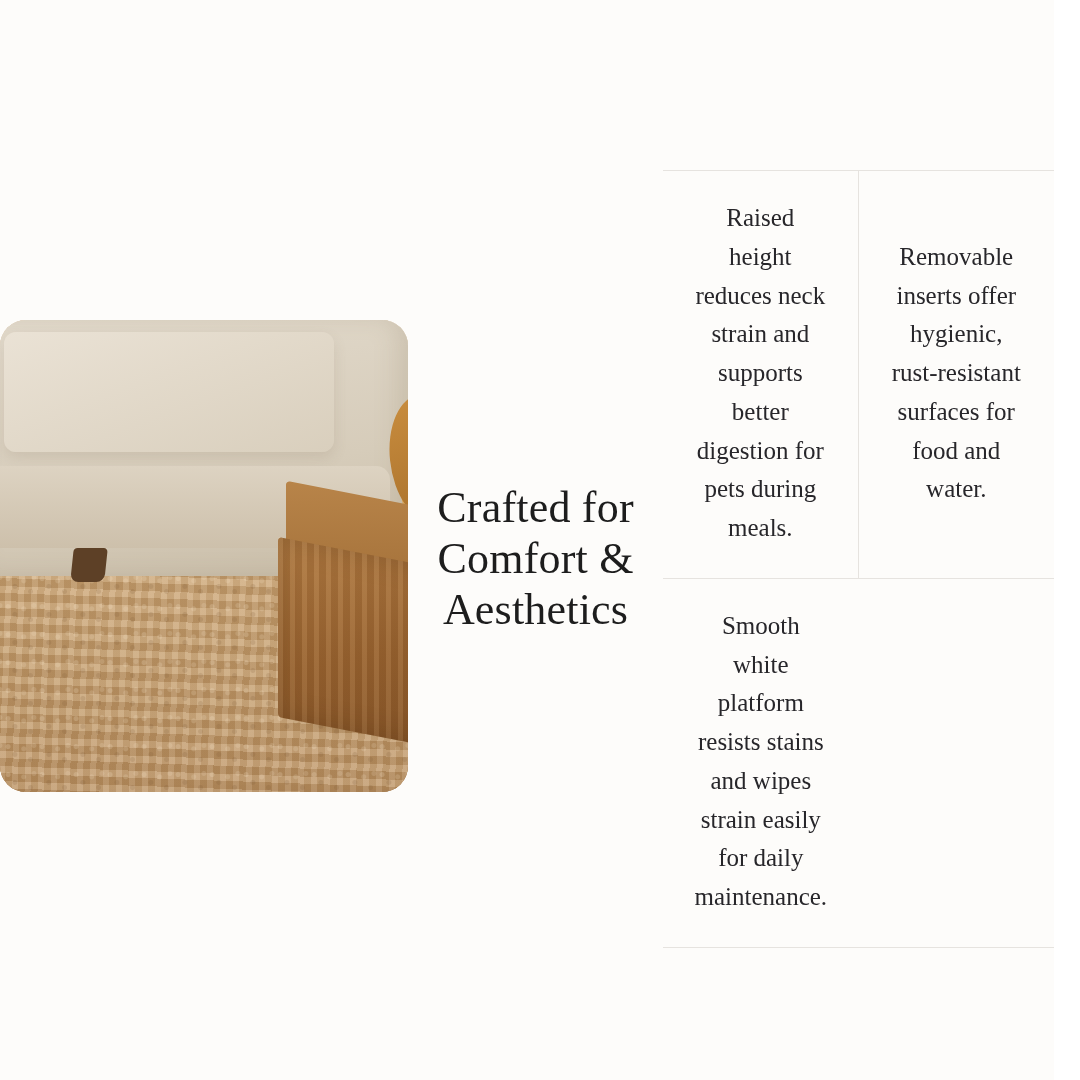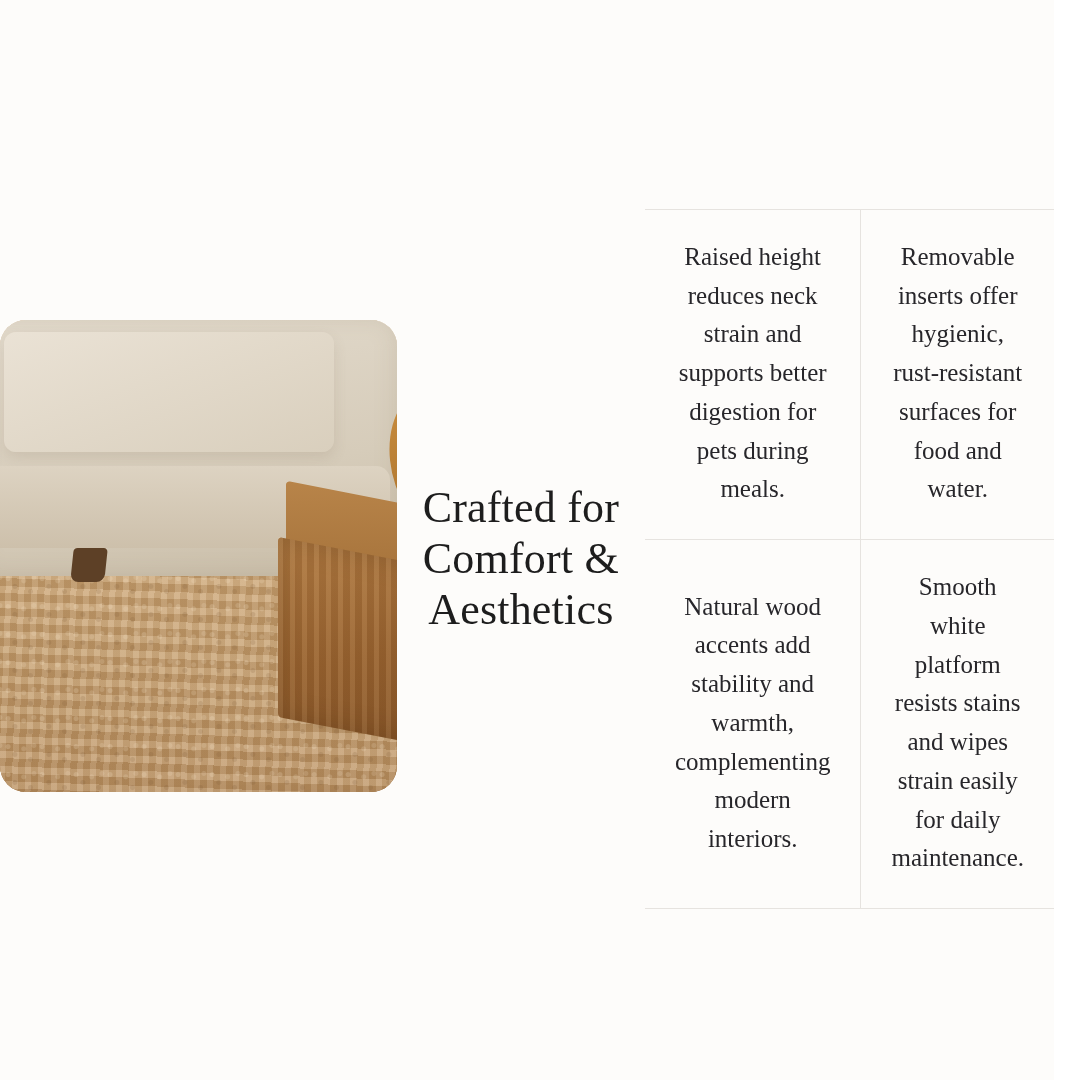--- a/index.html
+++ b/index.html
@@ -370,21 +370,18 @@
 
   <h1 class="headline">Crafted for Comfort &amp; Aesthetics</h1>
 
   <div class="feature-grid">
     <div class="feature-cell col-left row-top">
       <p>Raised height reduces neck strain and supports better digestion for pets during meals.</p>
     </div>
     <div class="feature-cell row-top">
       <p>Removable inserts offer hygienic, rust-resistant surfaces for food and water.</p>
     </div>
-    <div class="feature-cell col-left">
-      <p>Natural wood accents add stability and warmth, complementing modern interiors.</p>
-    </div>
     <div class="feature-cell">
       <p>Smooth white platform resists stains and wipes strain easily for daily maintenance.</p>
     </div>
   </div>
 
 </div>
 
 </body></html>

